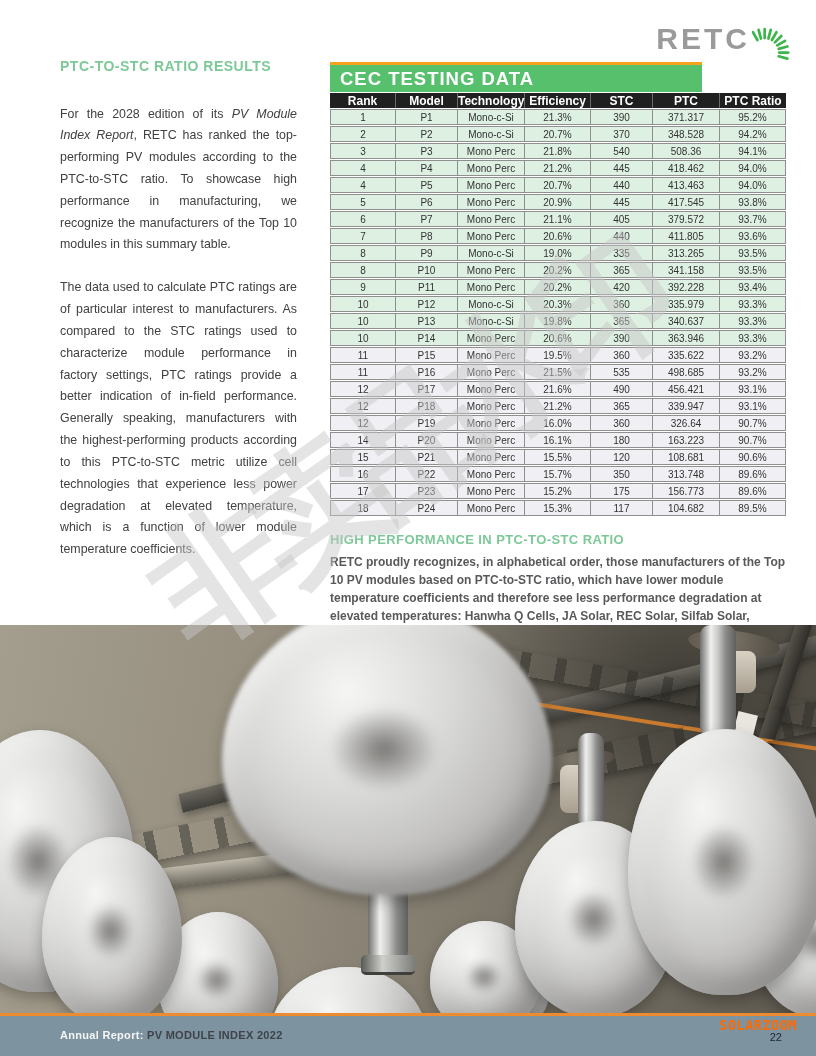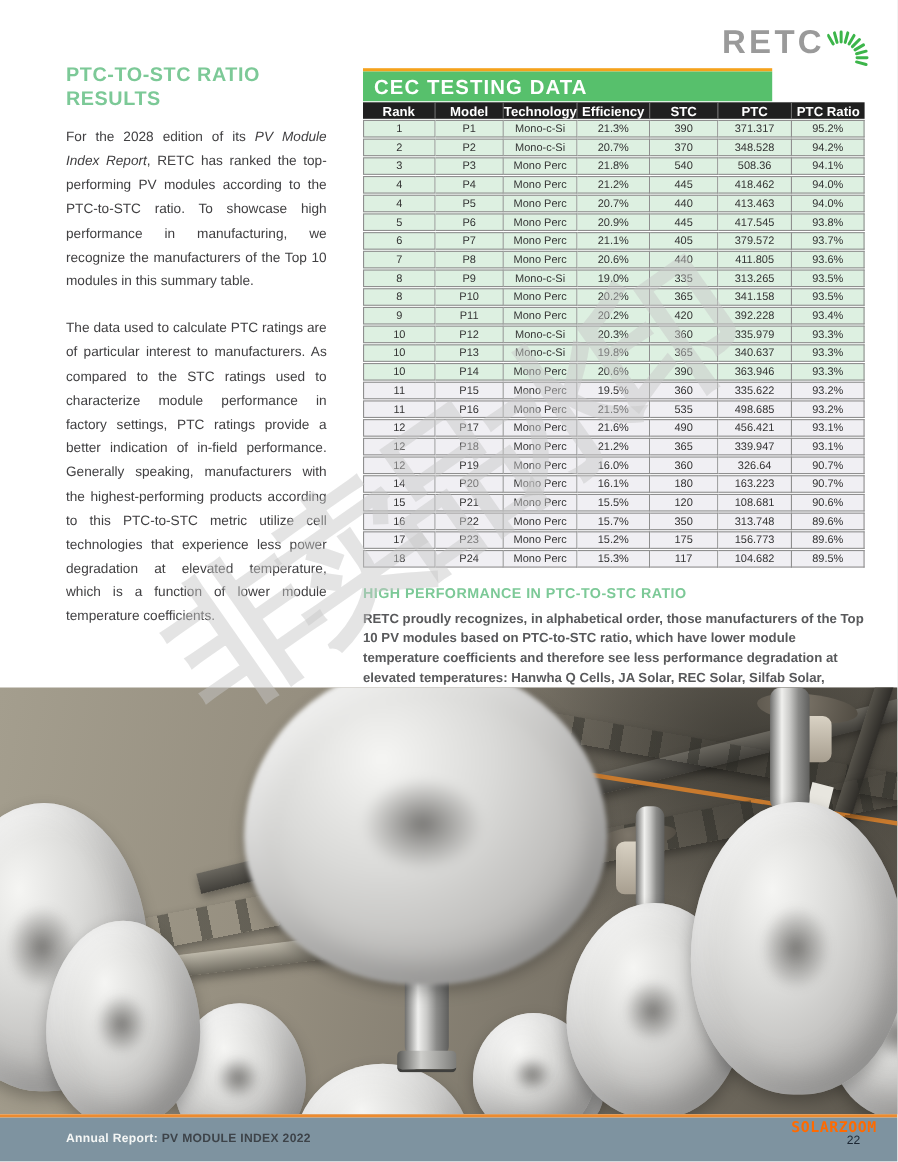--- a/index.html
+++ b/index.html
@@ -6,21 +6,21 @@
   .page{position:relative;width:816px;height:1056px;background:#ffffff;overflow:hidden;
         font-family:"Liberation Sans",sans-serif;color:#414042;}
 
   
   .logo{position:absolute;top:16px;right:26px;display:flex;align-items:flex-start;margin-left:12px;}
   .logo-text{font-size:30px;font-weight:600;color:#9a9a9a;letter-spacing:3px;line-height:1;margin-top:8px;}
   .logo svg{margin-left:2px;}
 
   
   .left-col{position:absolute;left:60px;top:58px;width:237px;}
-  .left-col h2{margin:0 0 14px 0;width:215px;font-size:18px;line-height:1.18;font-weight:600;
+  .left-col h2{margin:0 0 29px 0;width:215px;font-size:14px;line-height:1.18;font-weight:600;
                color:#7cc997;letter-spacing:.5px;}
   .body-p{margin:0 0 21px 0;font-size:12.4px;line-height:1.76;text-align:justify;color:#414042;}
   .body-p em{font-style:italic;}
 
   
   .table-col{position:absolute;left:301px;top:62px;width:372px;padding-left:29px;}
   .orange-bar{height:3px;background:var(--orange,#f5a21d);}
   .table-title{height:27px;background:var(--green,#57c06c);color:#fff;font-size:18.5px;
                font-weight:600;letter-spacing:1px;line-height:27px;padding-left:10px;box-sizing:border-box;}
   table.cec{width:456px;table-layout:fixed;border-collapse:separate;border-spacing:0 1px;margin-top:0;}

